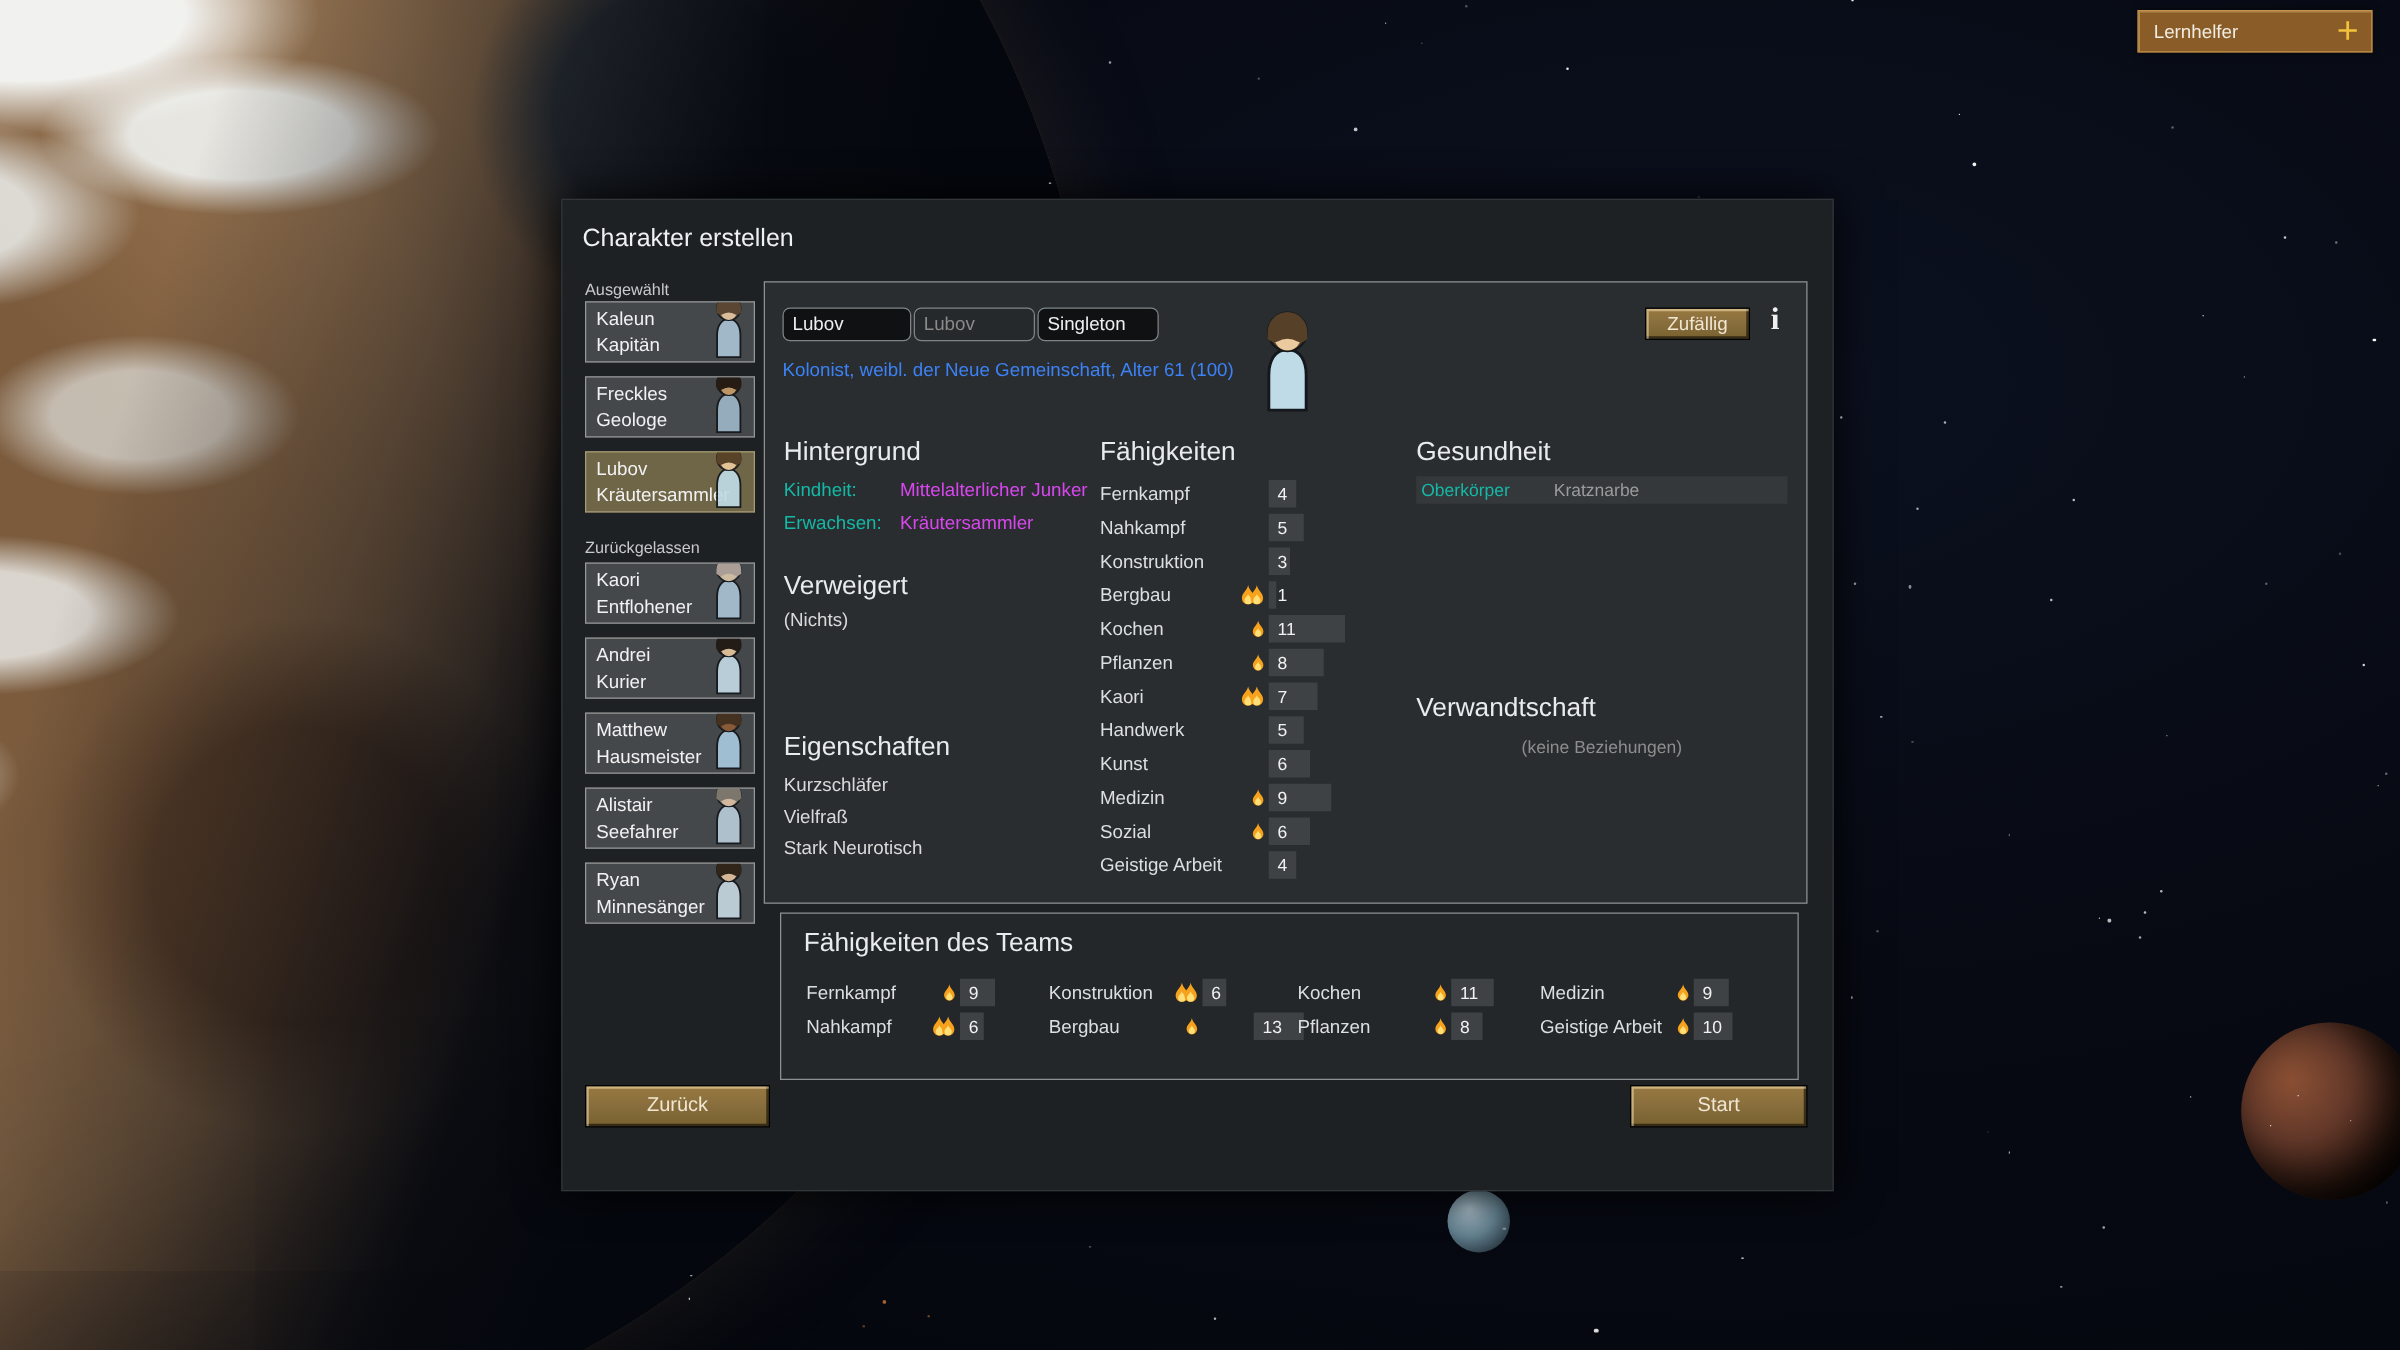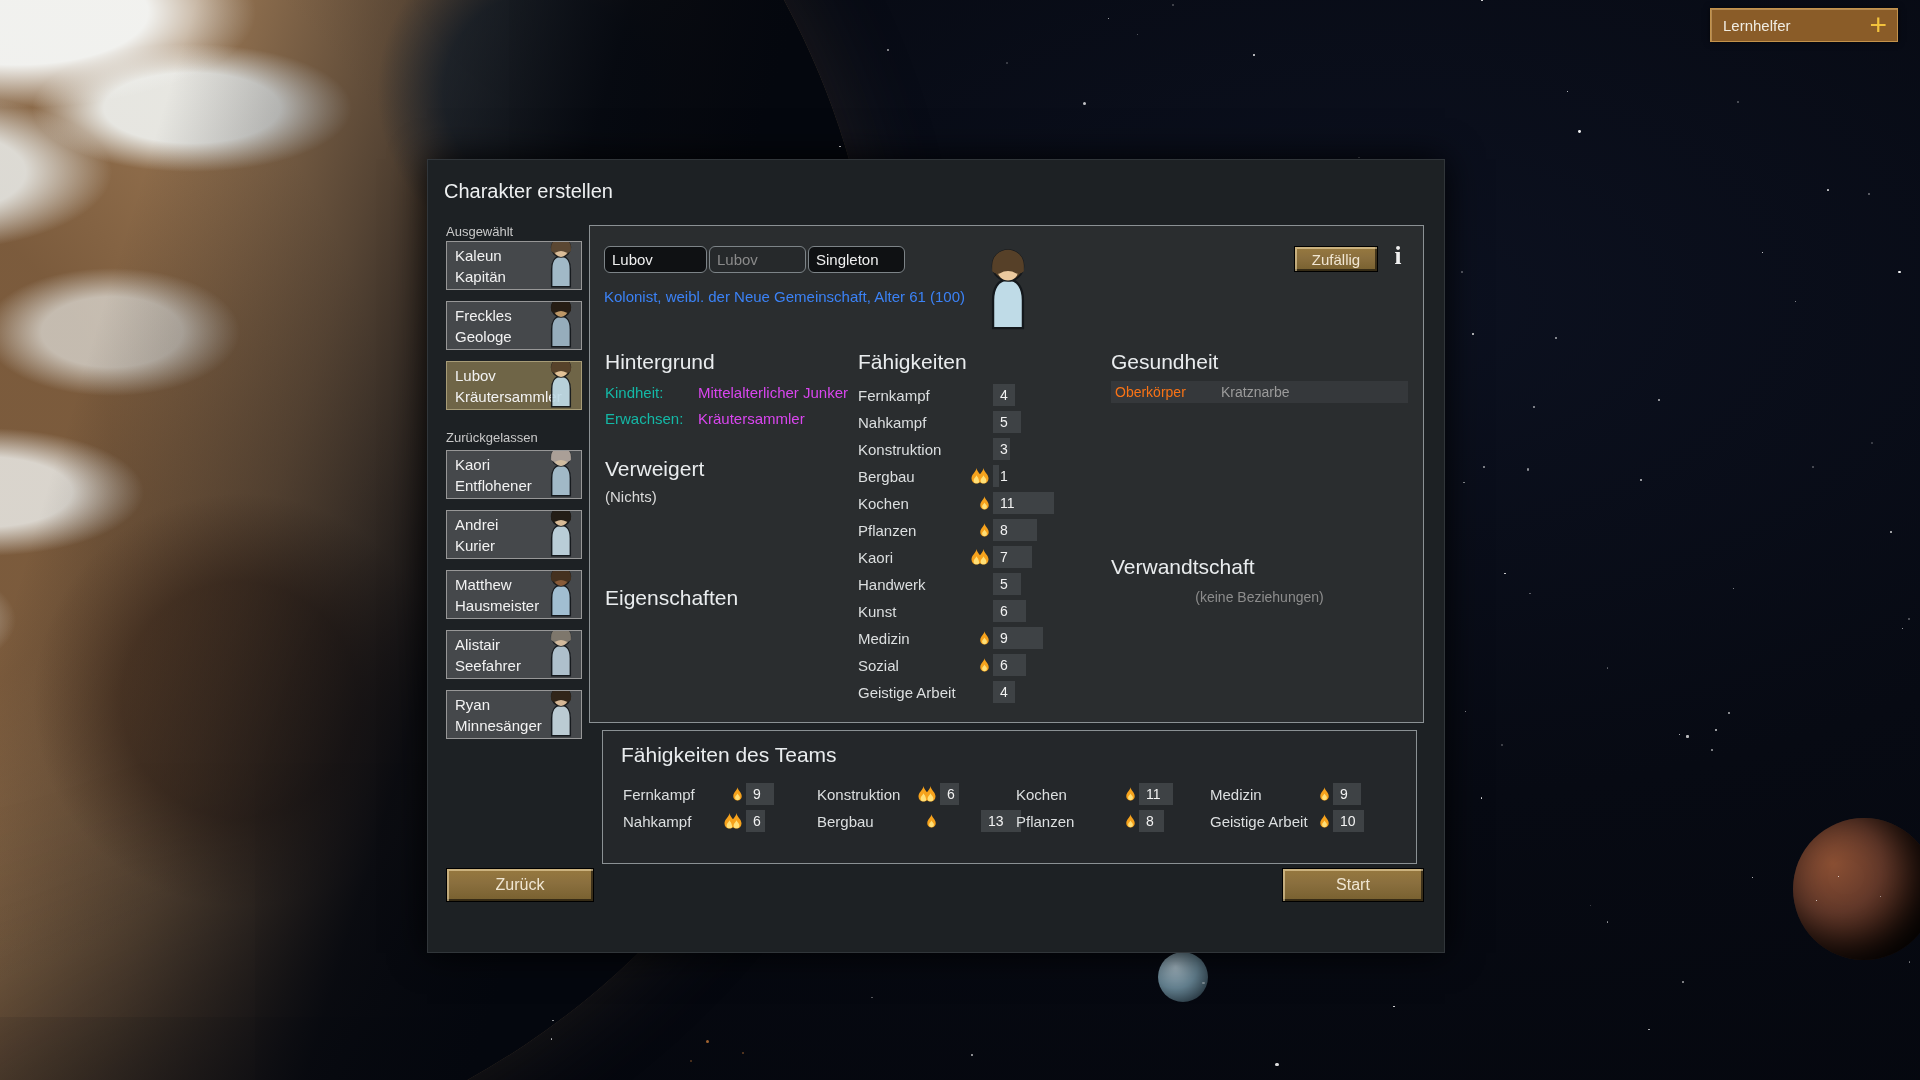--- a/index.html
+++ b/index.html
@@ -34,21 +34,21 @@
   .spark { position:absolute; border-radius:50%; background:#c97a3a; }
 
   
   .lernhelfer { position:absolute; left:1710px; top:8px; width:188px; height:34px;
     background:#8a5c28; border:1px solid #c3924b; display:flex; align-items:center;
     box-shadow: inset 1px 1px 0 rgba(255,220,160,.35), 0 0 6px rgba(0,0,0,.6); }
   .lernhelfer .lh-label { margin-left:12px; font-size:15px; color:#f0ece2; }
   .lernhelfer .lh-plus { margin-left:auto; margin-right:10px; font-size:30px; line-height:26px; color:#f2c23c; cursor:pointer; }
 
   
-  .dialog { position:absolute; left:427px; top:159px; width:1018px; height:794px;
+  .dialog { position:absolute; left:449px; top:159px; width:1018px; height:794px;
     background:#1d2124; border:1px solid #31363a; box-shadow:0 0 34px rgba(0,0,0,.92); }
   .dialog-title { position:absolute; left:16px; top:20px; font-size:20px; color:#eef0f1; }
 
   
   .roster-header { position:absolute; left:18px; font-size:13px; color:#c9c9c9; }
   .roster-list { position:absolute; left:18px; display:flex; flex-direction:column; gap:11px; }
   .entry { position:relative; width:136px; height:49px; background:#45484b; border:1px solid #979797;
     overflow:hidden; cursor:pointer; }
   .entry.selected { background:#6f6547; border-color:#a79c77; }
   .entry .entry-lines { position:absolute; left:8px; top:3px; line-height:21px; font-size:15px; color:#f2f2f2; }
@@ -81,21 +81,21 @@
   .trait { font-size:15px; color:#dadada; }
 
   .skill-row { display:flex; align-items:center; height:22px; margin-bottom:5px; }
   .skill-label { width:100px; font-size:15px; color:#dcdfe0; white-space:nowrap; }
   .passion-box { width:32px; display:flex; justify-content:flex-end; align-items:center; }
   .passion-box svg + svg { margin-left:-6px; }
   .skill-bar { position:relative; height:22px; background:#3e4245; margin-left:3px; }
   .skill-num { position:absolute; left:7px; top:3px; font-size:14px; color:#f2f2f2; }
 
   .health-row { position:absolute; left:0; width:297px; height:22px; background:#35383b; }
-  .health-part { position:absolute; left:4px; top:3px; font-size:14px; color:#f97316; }
+  .health-part { position:absolute; left:4px; top:3px; font-size:14px; color:#14b8a6; }
   .health-cond { position:absolute; left:110px; top:3px; font-size:14px; color:#9b9b9b; }
   .relations-empty { position:absolute; left:0; width:297px; text-align:center; font-size:14px; color:#8d8d8d; }
 
   
   .team-panel { position:absolute; left:174px; top:570px; width:815px; height:134px;
     background:#24272a; border:1px solid #8b9194; }
   .team-panel h2 { position:absolute; left:18px; top:12px; font-size:21px; font-weight:400; color:#e9ecee; }
   .team-col { position:absolute; top:52px; }
   .team-col .skill-label { width:94px; }
   .team-col .passion-box { width:26px; }
@@ -379,20 +379,25 @@
         <h2 class="abs" style="left:0; top:0;">Hintergrund</h2>
         <span class="abs bio-label" style="left:0; top:34px;">Kindheit:</span>
         <span class="abs bio-value" style="left:93px; top:34px;">Mittelalterlicher Junker</span>
         <span class="abs bio-label" style="left:0; top:60px;">Erwachsen:</span>
         <span class="abs bio-value" style="left:93px; top:60px;">Kräutersammler</span>
 
         <h2 class="abs" style="left:0; top:107px;">Verweigert</h2>
         <span class="abs trait" style="left:0; top:138px;">(Nichts)</span>
 
         <h2 class="abs" style="left:0; top:236px;">Eigenschaften</h2>
+        <div class="abs" style="left:0; top:270px;">
+            <div class="trait" style="margin-bottom: 8px;">Kurzschläfer</div>
+            <div class="trait" style="margin-bottom: 8px;">Vielfraß</div>
+            <div class="trait" style="margin-bottom: 8px;">Stark Neurotisch</div>
+          </div>
       </div>
 
       <div class="col" id="col-skill">
         <h2 class="abs" style="left:0; top:0;">Fähigkeiten</h2>
         <div class="abs" style="left:0; top:34px;">
             <div class="skill-row">
               <span class="skill-label">Fernkampf</span>
               <span class="passion-box"></span>
               <div class="skill-bar" style="width: 22px;">
                 <span class="skill-num">4</span>

